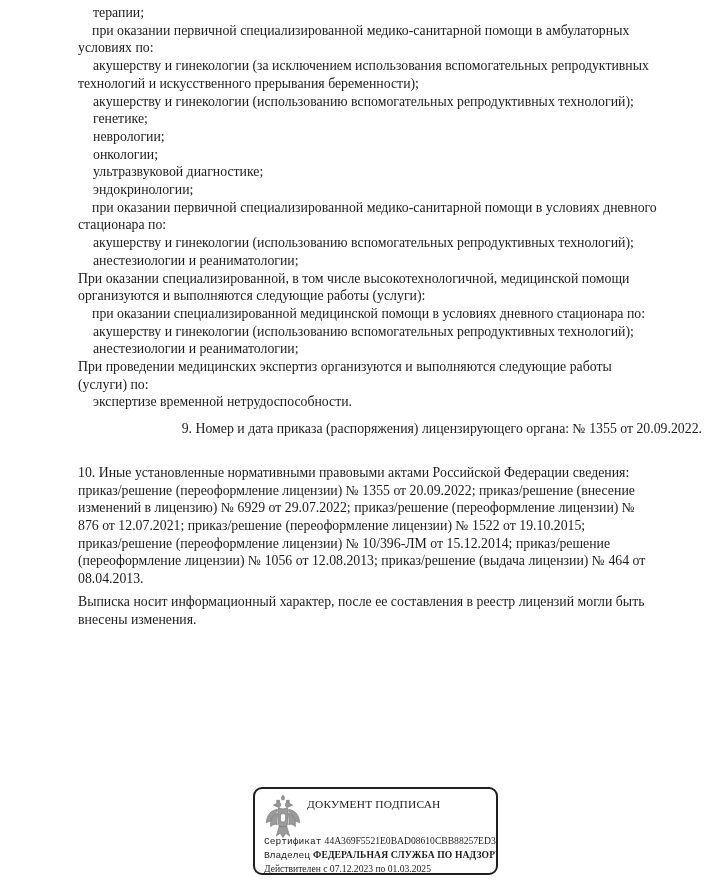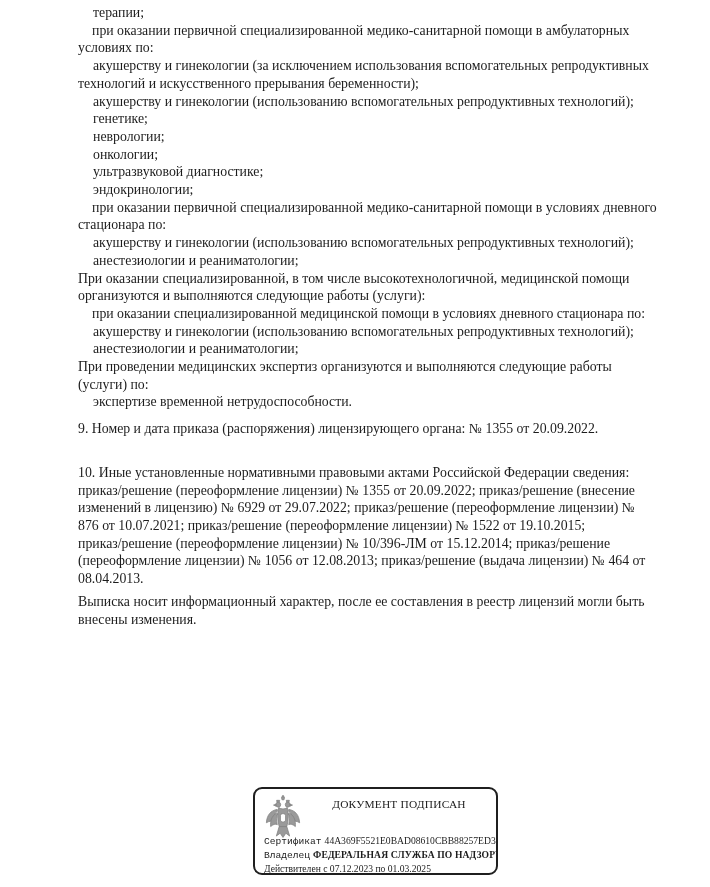--- a/index.html
+++ b/index.html
@@ -15,39 +15,38 @@
   .content{
     position:absolute;left:0;top:0;right:0;
     padding:4px 8px 0 78px;
     font-size:13.8px;
     line-height:17.7px;
   }
   .line{white-space:nowrap;}
   .indent-0{padding-left:0;}
   .indent-1{padding-left:7px;margin-left:7px;}
   .indent-2{padding-left:15px;font-family:Liberation Serif, serif;}
-  .sec-order{margin-top:9px;}
+  .sec-order{margin-top:9px;text-align:right;}
   .sec-other{margin-top:26px;}
   .sec-note{margin-top:5px;}
 
   
   .stamp{
     position:absolute;
     left:253px;top:787px;
     width:245px;height:88px;
     border:2px solid #1f1f1f;
     border-radius:9px;
     background:#fff;
     overflow:hidden;
     box-sizing:border-box;
   }
   .stamp-emblem{position:absolute;left:9px;top:5px;width:38px;height:48px;}
   .stamp-title{
     position:absolute;left:52px;right:5px;top:8px;
-    text-align:center;
     font-size:11.4px;line-height:15px;
     letter-spacing:0.2px;
     white-space:nowrap;
   }
   .stamp-meta{
     position:absolute;left:9px;right:0;top:45px;
     font-size:9.6px;line-height:13px;
     white-space:nowrap;
   }
   .stamp-meta .row{overflow:hidden;white-space:nowrap;}
@@ -85,21 +84,21 @@
         <div class="line indent-0">(услуги) по:</div>
         <div class="line indent-2">экспертизе временной нетрудоспособности.</div>
       </div>
     <div class="sec sec-order">
         <div class="line indent-0">9. Номер и дата приказа (распоряжения) лицензирующего органа: № 1355 от 20.09.2022.</div>
       </div>
     <div class="sec sec-other">
         <div class="line indent-0">10. Иные установленные нормативными правовыми актами Российской Федерации сведения:</div>
         <div class="line indent-0">приказ/решение (переоформление лицензии) № 1355 от 20.09.2022; приказ/решение (внесение</div>
         <div class="line indent-0">изменений в лицензию) № 6929 от 29.07.2022; приказ/решение (переоформление лицензии) №</div>
-        <div class="line indent-0">876 от 10.07.2021; приказ/решение (переоформление лицензии) № 1522 от 19.10.2015;</div>
+        <div class="line indent-0">876 от 12.07.2021; приказ/решение (переоформление лицензии) № 1522 от 19.10.2015;</div>
         <div class="line indent-0">приказ/решение (переоформление лицензии) № 10/396-ЛМ от 15.12.2014; приказ/решение</div>
         <div class="line indent-0">(переоформление лицензии) № 1056 от 12.08.2013; приказ/решение (выдача лицензии) № 464 от</div>
         <div class="line indent-0">08.04.2013.</div>
       </div>
     <div class="sec sec-note">
         <div class="line indent-0">Выписка носит информационный характер, после ее составления в реестр лицензий могли быть</div>
         <div class="line indent-0">внесены изменения.</div>
       </div>
   </div>
 

